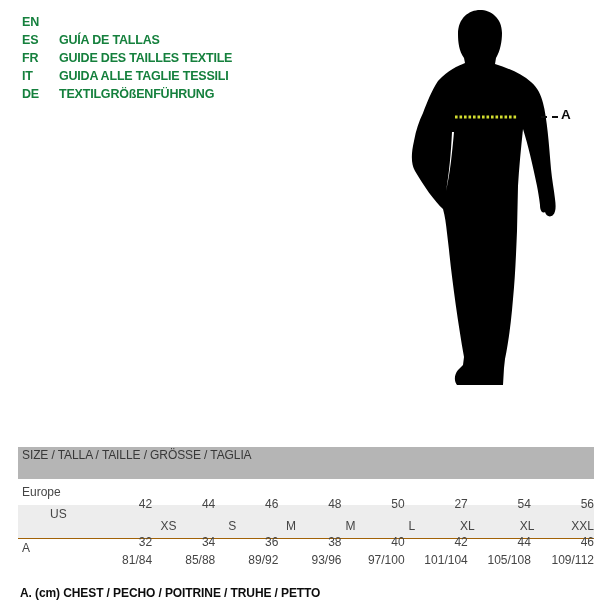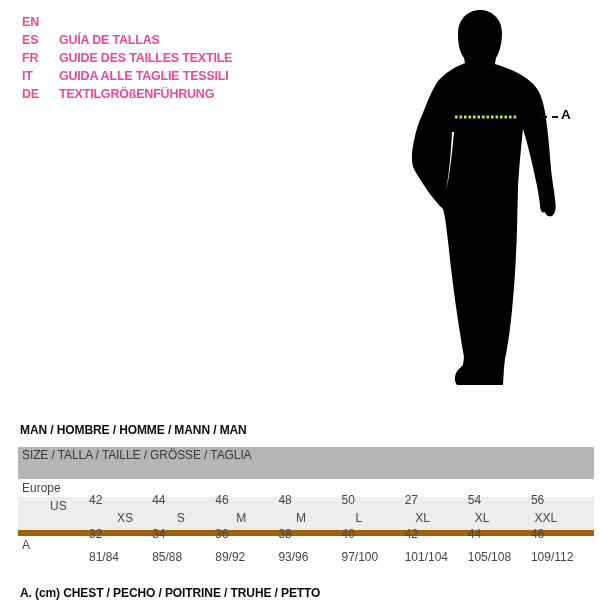--- a/index.html
+++ b/index.html
@@ -2,21 +2,21 @@
 <html><head>
 <meta charset="utf-8">
 <style>
   html,body{margin:0;padding:0;background:#ffffff;}
   .page{position:relative;width:600px;height:600px;background:#ffffff;overflow:hidden;
         font-family:"Liberation Sans",sans-serif;color:#111;}
 
   
   .lang-list{position:absolute;left:22px;top:13px;}
   .lang-row{display:flex;height:18px;align-items:center;font-weight:bold;
-            font-size:12.5px;letter-spacing:-0.2px;color:#ec4899;}
+            font-size:12.5px;letter-spacing:-0.2px;color:#15803d;}
   .lang-code{width:37px;}
 
   
   .categories{position:absolute;left:20px;top:108px;font-weight:bold;font-size:12.8px;
               line-height:19px;letter-spacing:-0.2px;color:#0d0d0d;}
 
   
   .man-svg{position:absolute;left:410px;top:8px;width:150px;height:378px;}
   .measure-dash{position:absolute;left:541px;top:116px;width:17px;height:0;
                 border-top:2px dashed #0d0d0d;}
@@ -26,24 +26,24 @@
   
   .section-title{position:absolute;left:20px;top:423px;font-weight:bold;
                  font-size:12px;letter-spacing:-0.1px;color:#0d0d0d;}
 
   
   .size-table{position:absolute;left:18px;top:447px;width:576px;font-size:12px;color:#454545;}
   .thead{height:32px;line-height:16px;background:#b5b5b5;color:#383838;
          padding-left:4px;letter-spacing:-0.1px;}
   .trow{display:flex;align-items:center;}
   .tlabel{width:67px;padding-left:4px;text-align:left;}
-  .tcell{flex:1;text-align:left;margin-top:24px;}
-  .r-europe{height:18px;background:#ffffff;}
+  .tcell{flex:1;text-align:right;margin-top:24px;}
+  .r-europe{height:26px;background:#ffffff;}
   .r-us{height:17px;background:#ededed;padding-left:28px;}
-  .r-usnum{height:16px;background:#ededed;border-bottom:6px solid #a16207;}
+  .r-usnum{height:16px;background:#ededed;border-bottom:1px solid #a16207;}
   .r-a{height:18px;background:#ffffff;}
 
   
   .footnote{position:absolute;left:20px;top:550px;font-weight:bold;font-size:12px;
             letter-spacing:-0.1px;color:#0d0d0d;margin-top:36px;}
 </style>
 </head>
 <body>
 
 <div class="page">
@@ -105,21 +105,20 @@
       L54,50
       C49,43 48,34 48,26
       C48,10 59,2 70,2 Z"></path>
     <path fill="#ffffff" d="M44,124 C42,146 40,166 36,183 C39,166 41,145 42,124 Z"></path>
     <line x1="45" y1="109" x2="108" y2="109" stroke="#d3de30" stroke-width="3.2" stroke-dasharray="2.6 1.9"></line>
   </svg>
 
   <div class="measure-dash"></div>
   <span class="measure-label">A</span>
 
-  <div class="section-title">MAN / HOMBRE / HOMME / MANN / MAN</div>
 
   <div class="size-table">
     <div class="thead">SIZE / TALLA / TAILLE / GRÖSSE / TAGLIA</div>
 
     <div class="trow r-europe">
       <span class="tlabel">Europe</span>
       <span class="tcell">42</span>
       <span class="tcell">44</span>
       <span class="tcell">46</span>
       <span class="tcell">48</span>

